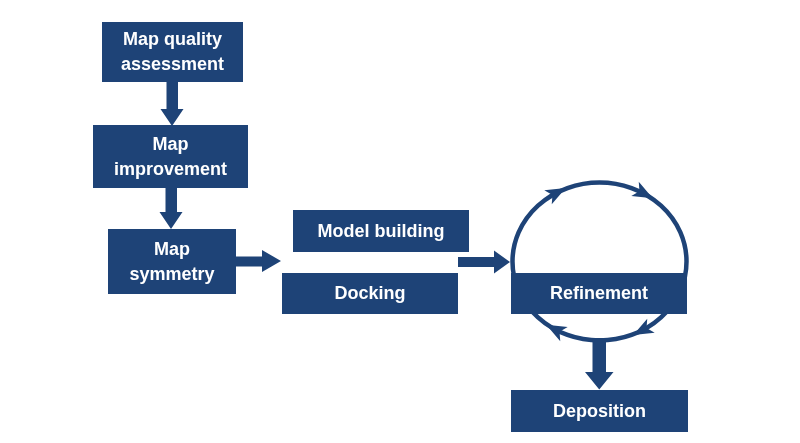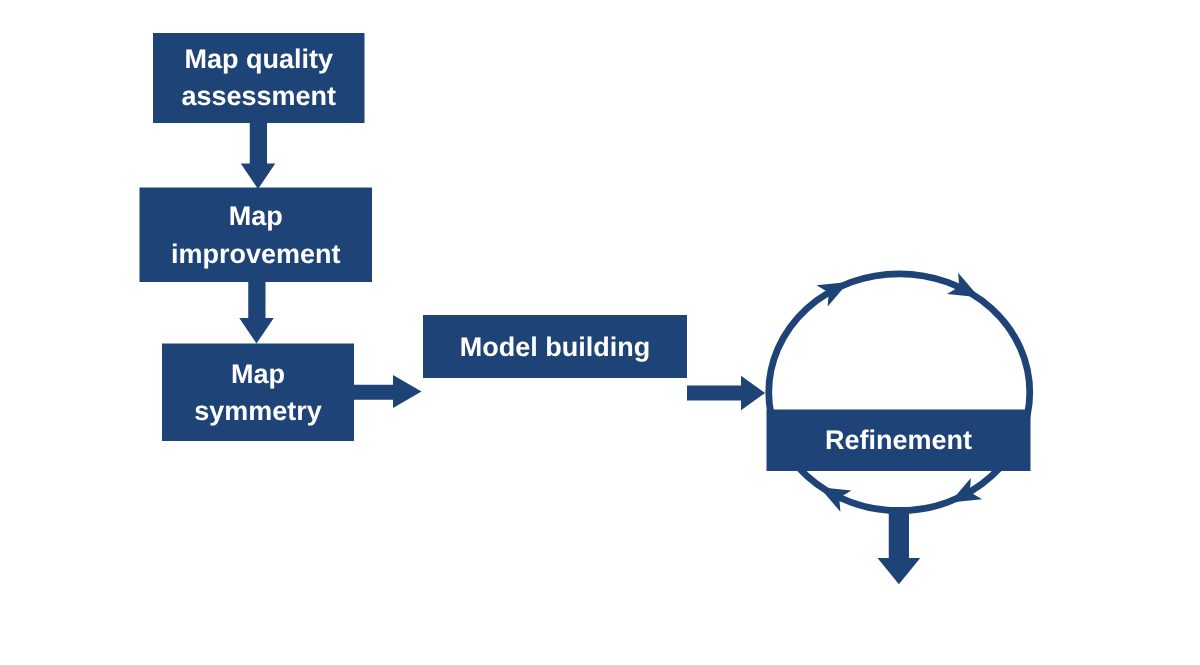--- a/index.html
+++ b/index.html
@@ -57,24 +57,30 @@
   <div class="node" style="left:93px; top:125px; width:155px; height:63px">
     <span>Map
 improvement</span>
   </div>
 
   <div class="node" style="left:108px; top:229px; width:128px; height:65px">
     <span>Map
 symmetry</span>
   </div>
 
-  <div class="node" style="left:282px; top:210px; width:176px; height:42px">
+  <div class="node" style="left:293px; top:210px; width:176px; height:42px">
     <span>Model building</span>
   </div>
 
+  <div class="node" style="left:282px; top:273px; width:176px; height:41px">
+    <span>Docking</span>
+  </div>
 
 
   <div class="node" style="left:511px; top:273px; width:176px; height:41px">
     <span>Refinement</span>
   </div>
 
+  <div class="node" style="left:511px; top:390px; width:177px; height:42px">
+    <span>Deposition</span>
+  </div>
 
 </div>
 
 </body></html>

